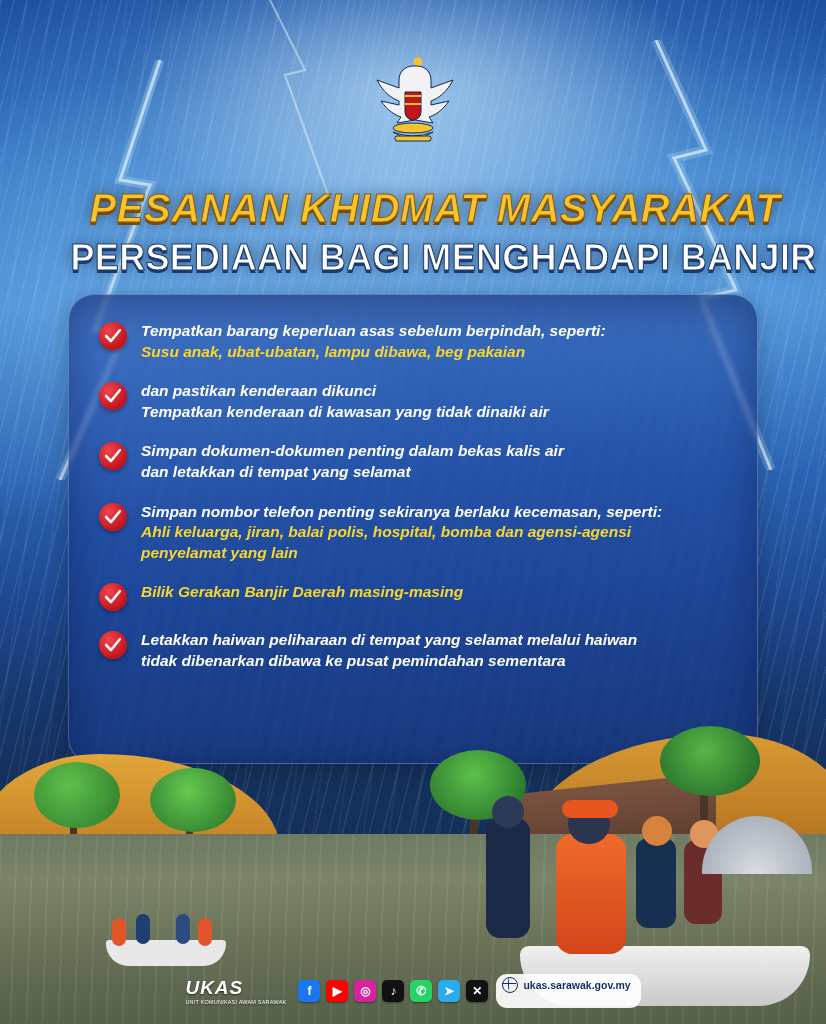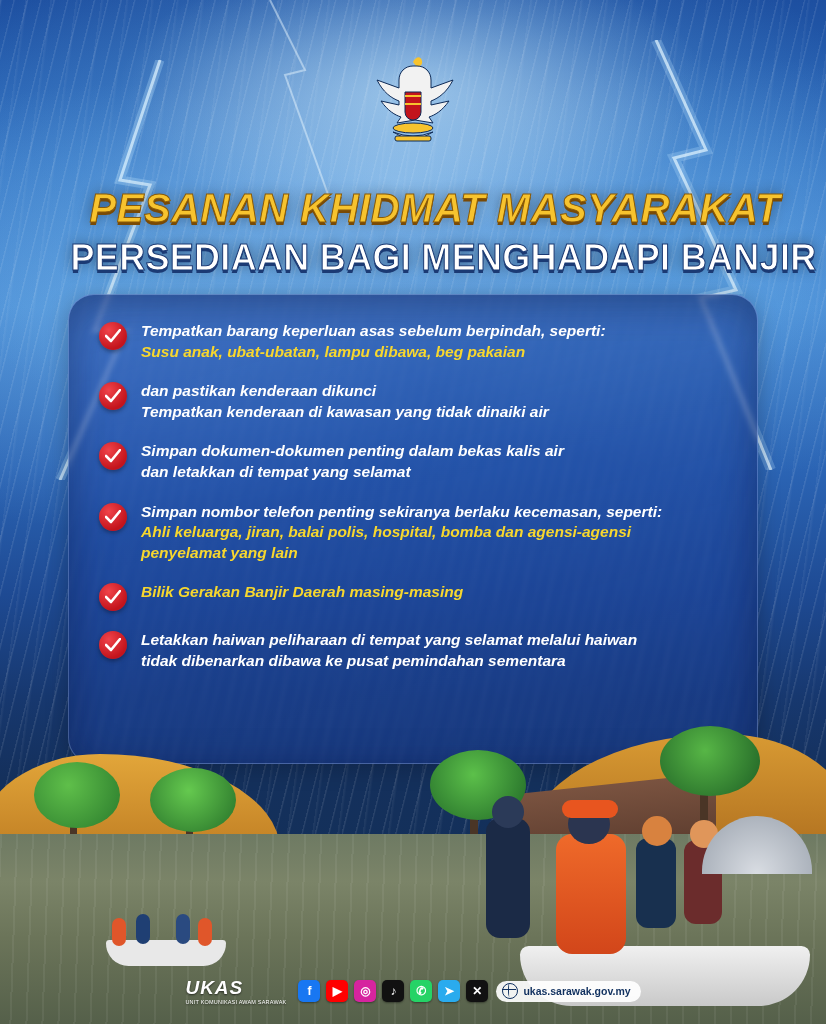--- a/index.html
+++ b/index.html
@@ -124,21 +124,21 @@
     position:relative;padding-right:4px;
   }
   .ukas small{display:block;font-size:5.5px;font-weight:normal;font-style:normal;letter-spacing:.2px;text-align:center;}
   .soc{
     width:22px;height:22px;border-radius:5px;display:flex;align-items:center;justify-content:center;
     color:#fff;font-size:12px;font-weight:bold;
     box-shadow:0 1px 2px rgba(0,0,0,.4);
   }
   .weburl{
     display:flex;align-items:center;gap:5px;
-    background:rgba(255,255,255,.92);border-radius:11px;height:21px;padding:0 10px 0 6px;
+    background:rgba(255,255,255,.92);border-radius:11px;height:21px;padding:0 10px 13px 6px;
     color:#10305f;font-size:10.5px;font-weight:bold;
   }
   .globe{width:14px;height:14px;border-radius:50%;border:1.6px solid #10305f;position:relative;}
   .globe:before{content:"";position:absolute;left:5px;top:-1px;width:2px;height:14px;border-left:1.4px solid #10305f;border-radius:50%;}
   .globe:after{content:"";position:absolute;left:-1px;top:5px;width:14px;height:2px;border-top:1.4px solid #10305f;}
 </style>
 </head>
 <body>
 
 <div class="poster">

